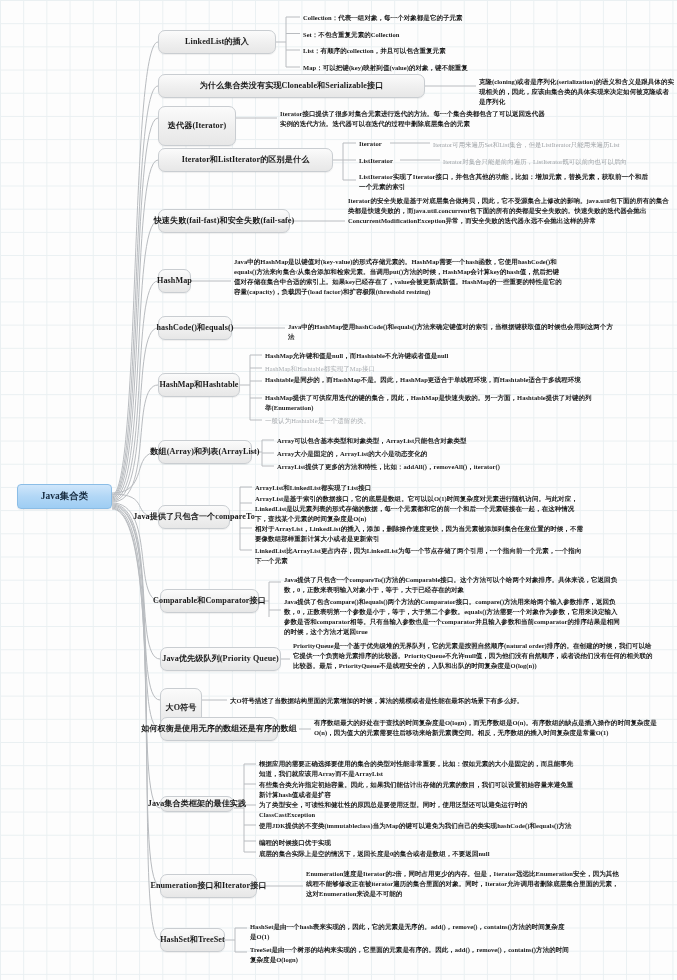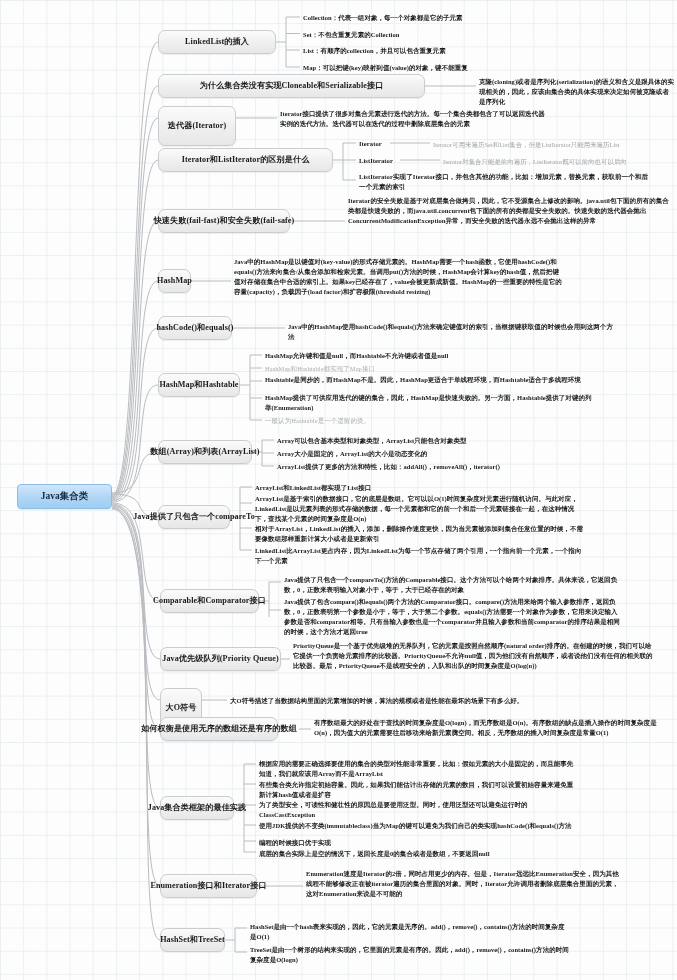--- a/index.html
+++ b/index.html
@@ -260,21 +260,21 @@
   <div class="node" style="left:160px; top:688px; width:42px; height:40px;">
     <span>大O符号</span>
   </div>
   <div class="leaf" style="left:230px; top:696px; width:440px;">大O符号描述了当数据结构里面的元素增加的时候，算法的规模或者是性能在最坏的场景下有多么好。</div>
 
   <div class="node" style="left:160px; top:717px; width:118px; height:24px;">
     <span>如何权衡是使用无序的数组还是有序的数组</span>
   </div>
   <div class="leaf" style="left:314px; top:718px; width:358px;">有序数组最大的好处在于查找的时间复杂度是O(logn)，而无序数组是O(n)。有序数组的缺点是插入操作的时间复杂度是O(n)，因为值大的元素需要往后移动来给新元素腾空间。相反，无序数组的插入时间复杂度是常量O(1)</div>
 
-  <div class="node" style="left:160px; top:796px; width:74px; height:24px;">
+  <div class="node" style="left:160px; top:796px; width:74px; height:16px;">
     <span>Java集合类框架的最佳实践</span>
   </div>
   <div class="leaf" style="left:259px; top:759px; width:320px;">根据应用的需要正确选择要使用的集合的类型对性能非常重要，比如：假如元素的大小是固定的，而且能事先知道，我们就应该用Array而不是ArrayList</div>
   <div class="leaf" style="left:259px; top:780px; width:320px;">有些集合类允许指定初始容量。因此，如果我们能估计出存储的元素的数目，我们可以设置初始容量来避免重新计算hash值或者是扩容</div>
   <div class="leaf" style="left:259px; top:800px; width:320px;">为了类型安全，可读性和健壮性的原因总是要使用泛型。同时，使用泛型还可以避免运行时的ClassCastException</div>
   <div class="leaf" style="left:259px; top:821px; width:320px;">使用JDK提供的不变类(immutableclass)当为Map的键可以避免为我们自己的类实现hashCode()和equals()方法</div>
   <div class="leaf" style="left:259px; top:838px; width:320px;">编程的时候接口优于实现</div>
   <div class="leaf" style="left:259px; top:849px; width:340px;">底层的集合实际上是空的情况下，返回长度是0的集合或者是数组，不要返回null</div>
 
   <div class="node" style="left:160px; top:874px; width:97px; height:24px;">

